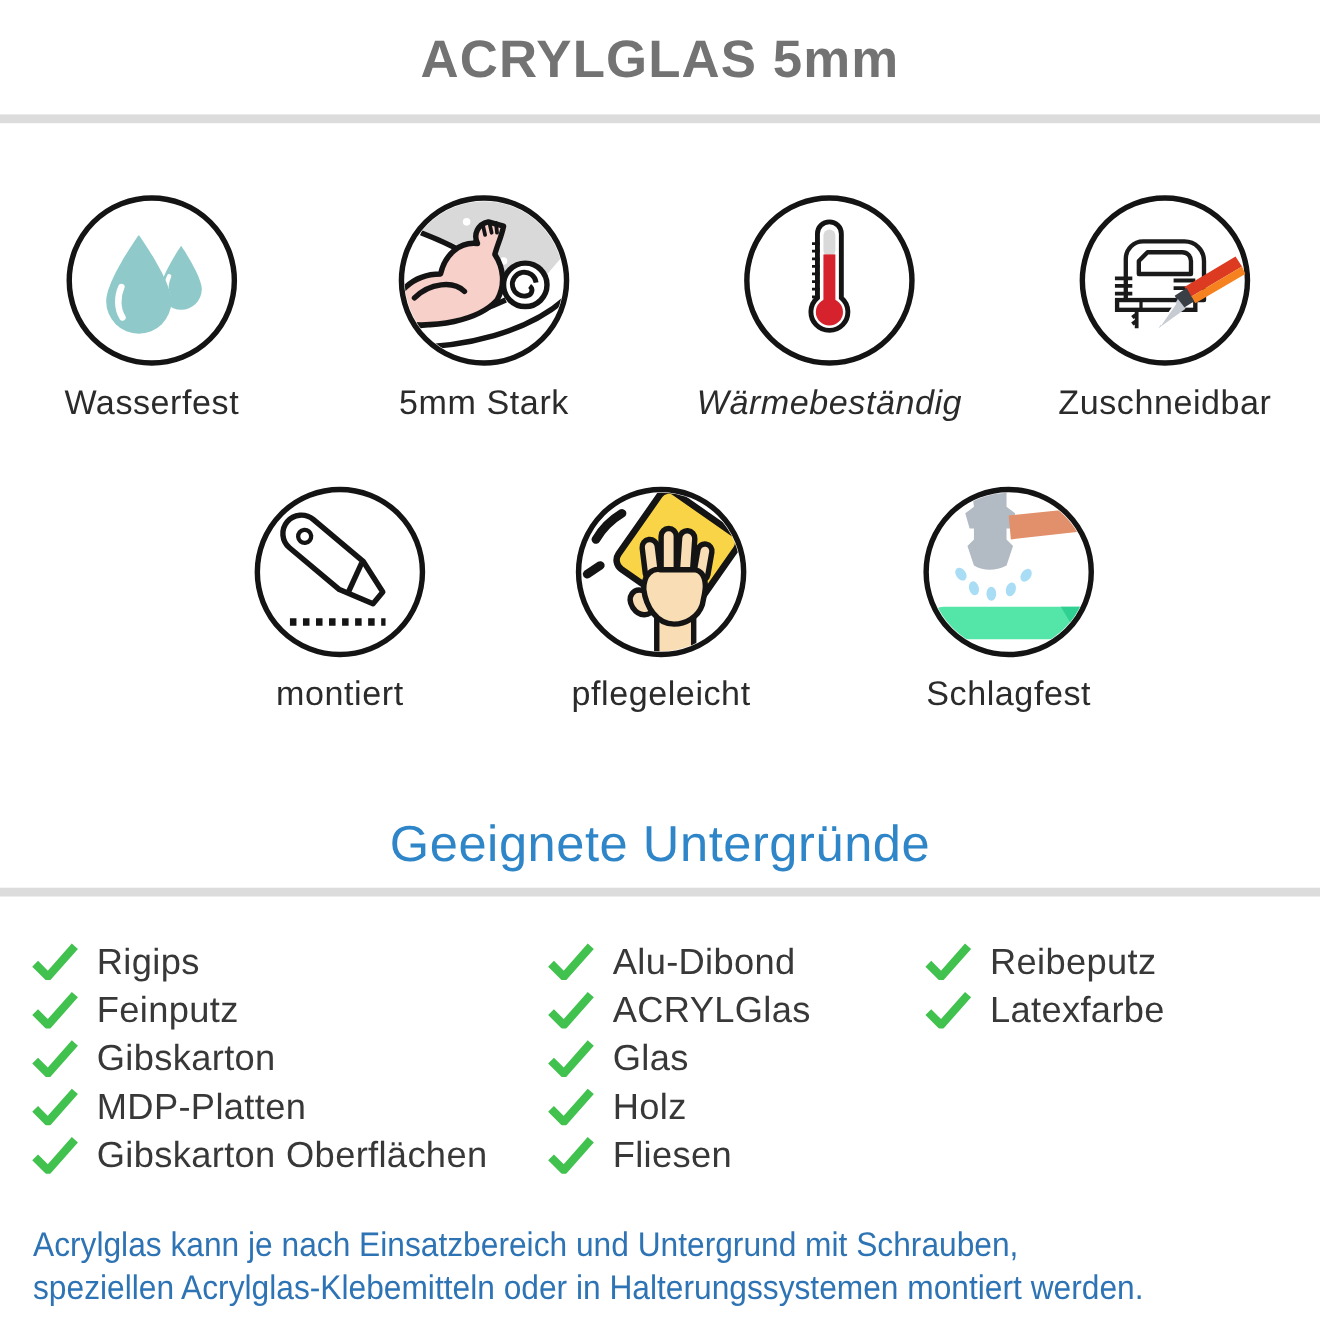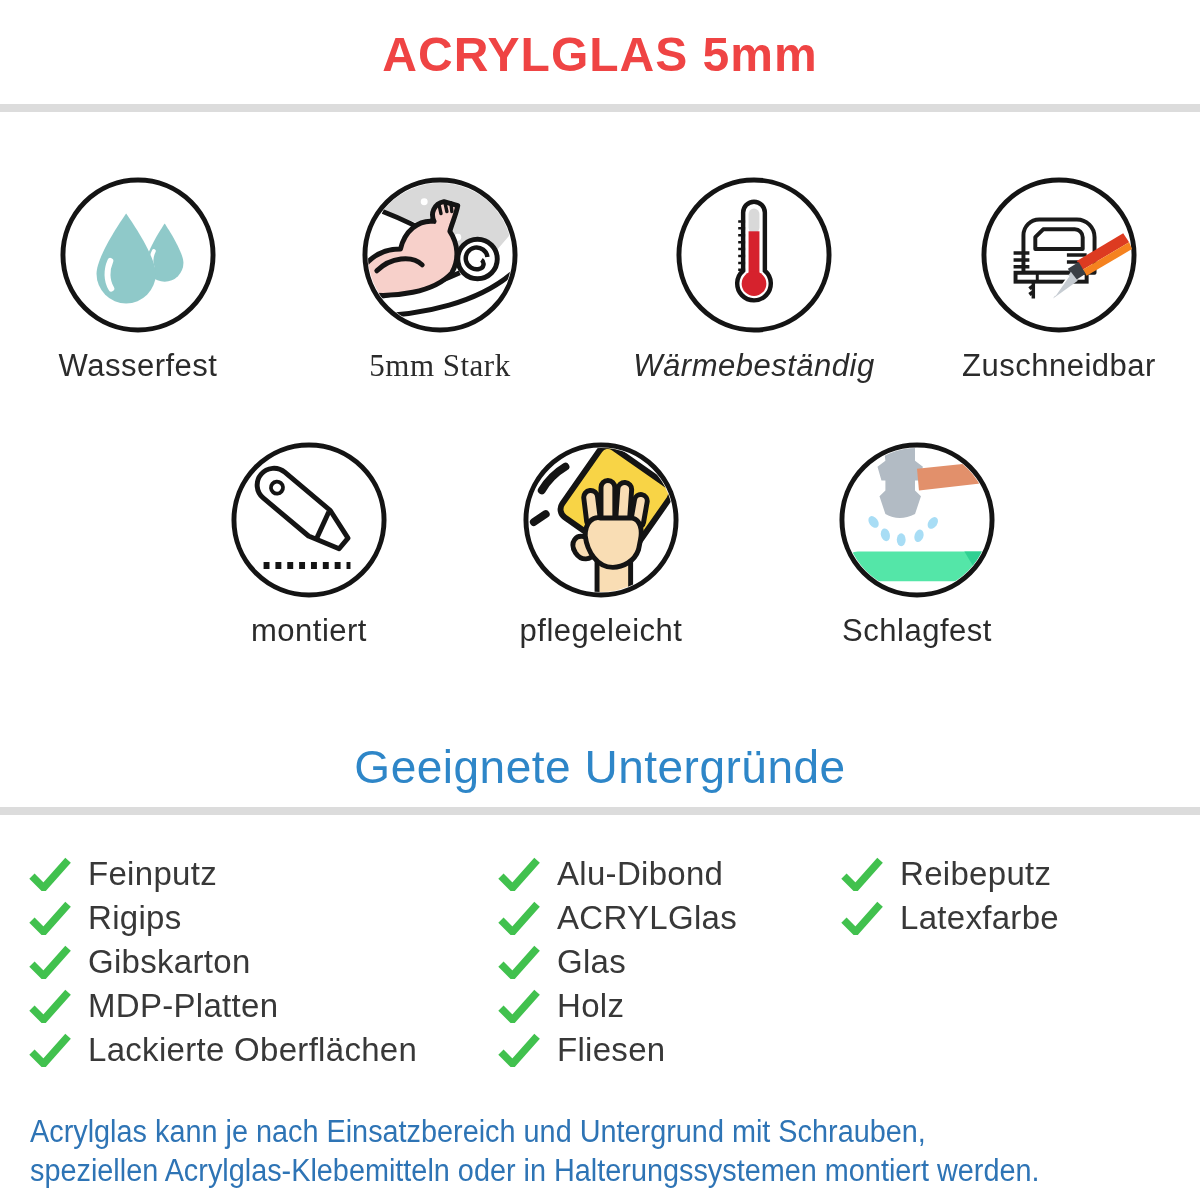--- a/index.html
+++ b/index.html
@@ -3,21 +3,21 @@
 <meta charset="utf-8">
 <style>
   html,body{margin:0;padding:0;}
   body{
     width:1200px;height:1200px;position:relative;background:#ffffff;
     font-family:"Liberation Sans", sans-serif;overflow:hidden;
   }
   .abs{position:absolute;}
   .page-title{
     top:30px;left:0;width:1200px;text-align:center;
-    font-size:48px;line-height:50px;font-weight:600;color:#ef4444;letter-spacing:1px;
+    font-size:48px;line-height:50px;font-weight:600;color:#737373;letter-spacing:1px;
   }
   .divider{left:0;width:1200px;height:8px;background:#dcdcdc;}
   #divider-top{top:104px;}
   #divider-mid{top:807px;}
   .feature{width:260px;text-align:center;}
   .feature svg{display:block;margin:0 auto;}
   .feature-label{
     margin-top:14px;font-size:31px;color:#2b2b2b;font-weight:400;letter-spacing:0.5px;white-space:nowrap;
   }
   .row1{top:176px;}
@@ -52,21 +52,21 @@
   <svg width="158" height="158" viewBox="0 0 160 160">
     <circle cx="80" cy="80" r="76" fill="#fff" stroke="#141414" stroke-width="5"></circle>
     <path d="M107 48 C107 48 88 76 88 88 A19 19 0 0 0 126 88 C126 76 107 48 107 48 Z" fill="#8fc9c9"></path>
     <path d="M96 76 C93 82 93 88 95 93" stroke="#fff" stroke-width="4" fill="none" stroke-linecap="round"></path>
     <path d="M68 38 C68 38 38 80 38 99 A30 30 0 0 0 98 99 C98 80 68 38 68 38 Z" fill="#8fc9c9"></path>
     <path d="M52 86 C48 95 48 106 53 114" stroke="#fff" stroke-width="6" fill="none" stroke-linecap="round"></path>
   </svg>
   <div class="feature-label">Wasserfest</div>
 </div>
 
-<div class="abs feature row1" style="left:310px;font-family:Liberation Serif, serif;">
+<div class="abs feature row1" style="left:310px;">
   <svg width="158" height="158" viewBox="0 0 160 160">
     <defs>
         <clipPath id="clipArm">
           <circle cx="80" cy="80" r="73"></circle>
         </clipPath>
       </defs>
     <g clip-path="url(#clipArm)">
       <path d="M14 34 C48 8 92 -6 140 8 L164 44 L118 98 C96 62 56 44 14 34 Z" fill="#d9d9d9"></path>
       <circle cx="64" cy="26" r="3.5" fill="#fff"></circle>
         <circle cx="84" cy="42" r="3.5" fill="#fff"></circle>
@@ -175,47 +175,47 @@
     <circle cx="80" cy="80" r="76" fill="none" stroke="#141414" stroke-width="5"></circle>
   </svg>
   <div class="feature-label">Schlagfest</div>
 </div>
 
 <div class="abs surfaces-heading">Geeignete Untergründe</div>
 
 <div class="abs check-col" id="col-1">
   <div class="check-row">
     <svg width="44" height="34" viewBox="0 0 40 32">
+        <path d="M3 18 L14 29 L37 3" stroke="#41c14e" stroke-width="7" fill="none" stroke-linejoin="miter"></path>
+      </svg>
+    <span class="check-label">Rigips</span>
+  </div>
+  <div class="check-row">
+    <svg width="44" height="34" viewBox="0 0 40 32">
         <path d="M3 18 L14 29 L37 3" stroke="#41c14e" stroke-width="7" fill="none"></path>
       </svg>
     <span class="check-label">Feinputz</span>
   </div>
   <div class="check-row">
     <svg width="44" height="34" viewBox="0 0 40 32">
-        <path d="M3 18 L14 29 L37 3" stroke="#41c14e" stroke-width="7" fill="none" stroke-linejoin="miter"></path>
-      </svg>
-    <span class="check-label">Rigips</span>
-  </div>
-  <div class="check-row">
-    <svg width="44" height="34" viewBox="0 0 40 32">
         <path d="M3 18 L14 29 L37 3" stroke="#41c14e" stroke-width="7" fill="none"></path>
       </svg>
     <span class="check-label">Gibskarton</span>
   </div>
   <div class="check-row">
     <svg width="44" height="34" viewBox="0 0 40 32">
         <path d="M3 18 L14 29 L37 3" stroke="#41c14e" stroke-width="7" fill="none"></path>
       </svg>
     <span class="check-label">MDP-Platten</span>
   </div>
   <div class="check-row">
     <svg width="44" height="34" viewBox="0 0 40 32">
         <path d="M3 18 L14 29 L37 3" stroke="#41c14e" stroke-width="7" fill="none"></path>
       </svg>
-    <span class="check-label">Lackierte Oberflächen</span>
+    <span class="check-label">Gibskarton Oberflächen</span>
   </div>
 </div>
 
 <div class="abs check-col" id="col-2">
   <div class="check-row">
     <svg width="44" height="34" viewBox="0 0 40 32">
         <path d="M3 18 L14 29 L37 3" stroke="#41c14e" stroke-width="7" fill="none"></path>
       </svg>
     <span class="check-label">Alu-Dibond</span>
   </div>

